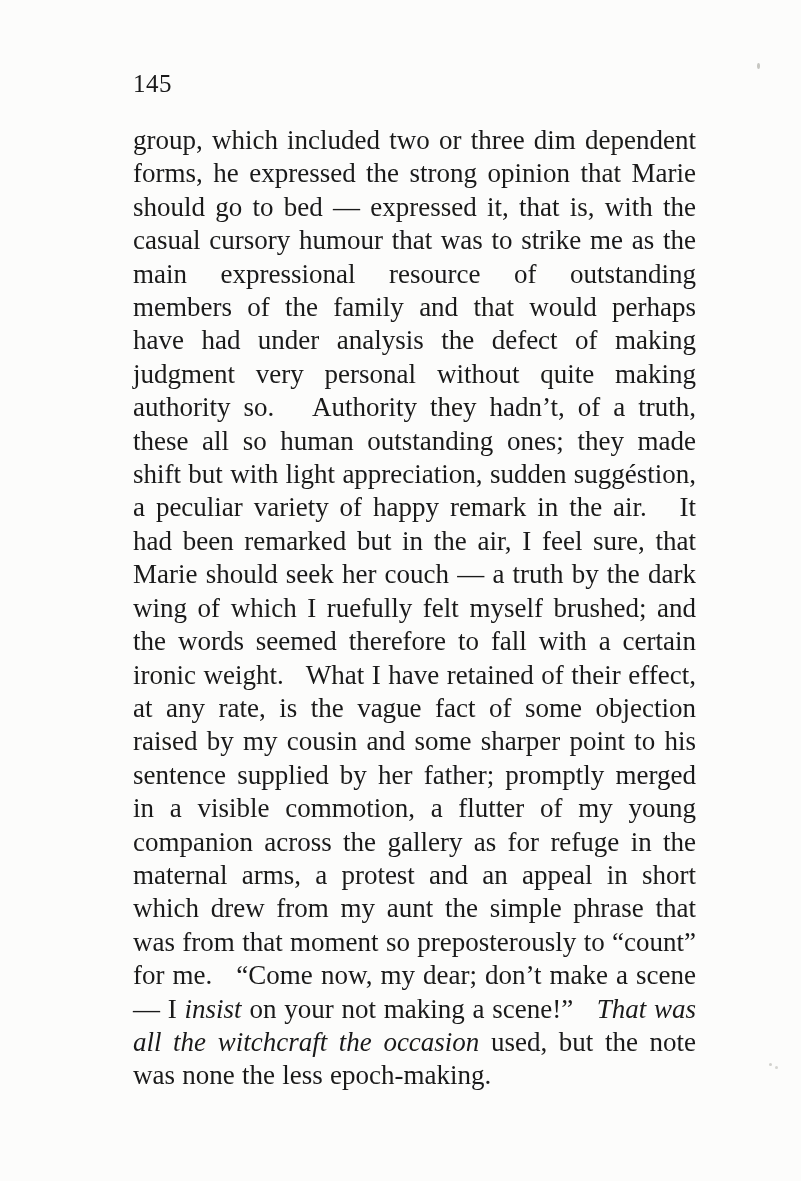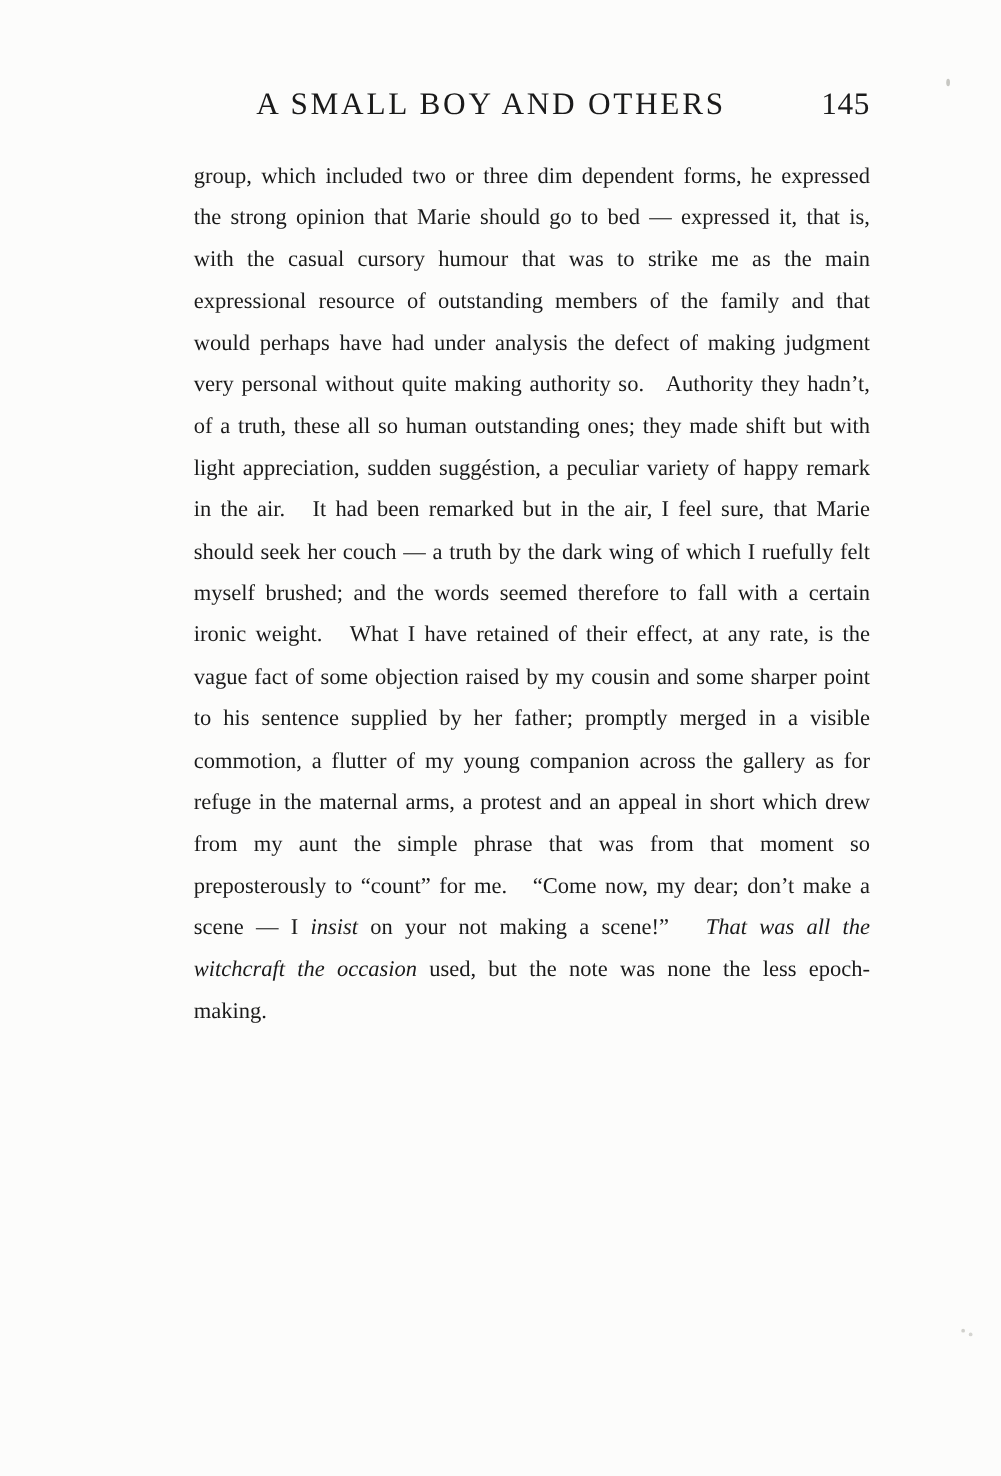--- a/index.html
+++ b/index.html
@@ -41,26 +41,25 @@
     font-weight: normal;
     white-space: nowrap;
     margin-left: 72px;
   }
   .folio {
     font-size: 25px;
     font-weight: normal;
     letter-spacing: 0.5px;
   }
   .body-text {
-    font-size: 18px;
+    font-size: 27px;
     line-height: 33.4px;
     text-align: justify;
     text-align-last: left;
     word-spacing: 0.5px;
-    margin-left: 22px;
   }
   .body-text p {
     margin: 0;
   }
   .body-text em {
     font-style: italic;
   }
   .speck {
     position: absolute;
     background: #9b9b93;
@@ -75,21 +74,20 @@
 
 <div class="page">
 
   <div class="speck speck-a"></div>
   <div class="speck speck-b"></div>
   <div class="speck speck-c"></div>
 
   <div class="page-inner">
 
     <div class="header-line">
-      <div class="running-head">A SMALL BOY AND OTHERS</div>
       <div class="folio">145</div>
     </div>
 
     <div class="body-text">
       <p>group, which included two or three dim dependent forms, he expressed the strong opinion that Marie should go to bed — expressed it, that is, with the casual cursory humour that was to strike me as the main expressional resource of outstanding members of the family and that would perhaps have had under analysis the defect of making judgment very personal without quite making authority so.&nbsp;&nbsp; Authority they hadn’t, of a truth, these all so human outstanding ones; they made shift but with light appreciation, sudden suggéstion, a peculiar variety of happy remark in the air.&nbsp;&nbsp; It had been remarked but in the air, I feel sure, that Marie should seek her couch — a truth by the dark wing of which I ruefully felt myself brushed; and the words seemed therefore to fall with a certain ironic weight.&nbsp;&nbsp; What I have retained of their effect, at any rate, is the vague fact of some objection raised by my cousin and some sharper point to his sentence supplied by her father; promptly merged in a visible commotion, a flutter of my young companion across the gallery as for refuge in the maternal arms, a protest and an appeal in short which drew from my aunt the simple phrase that was from that moment so preposterously to “count” for me.&nbsp;&nbsp; “Come now, my dear; don’t make a scene — I <em>insist</em> on your not making a scene!”&nbsp;&nbsp; <em>That was all the witchcraft the occasion</em> used, but the note was none the less epoch-making.</p>
     </div>
 
   </div>
 </div>
 

